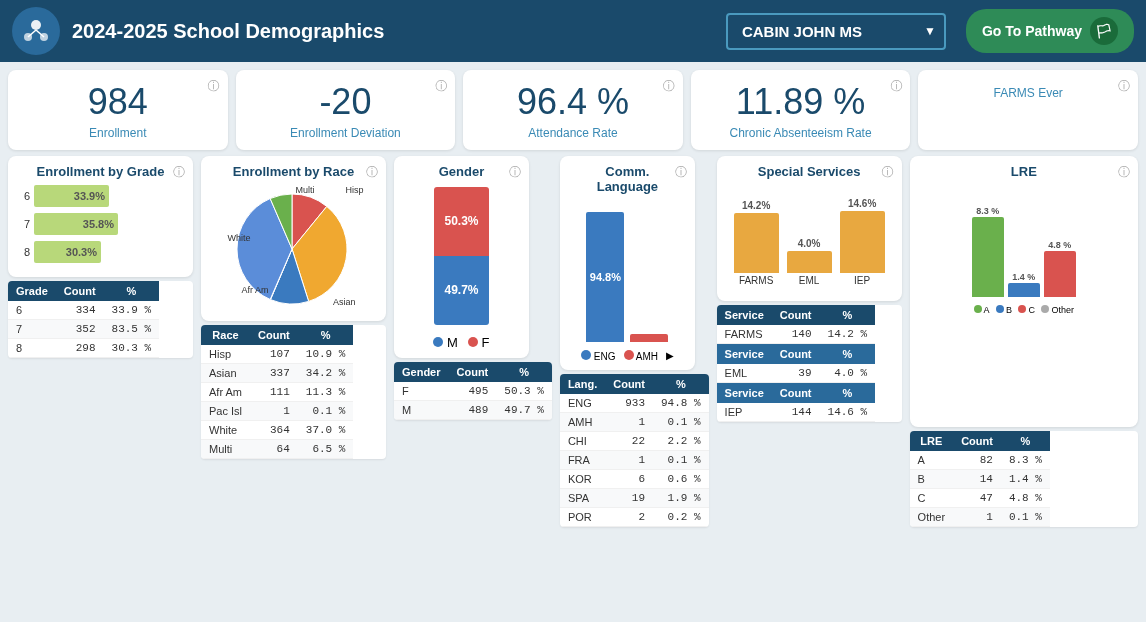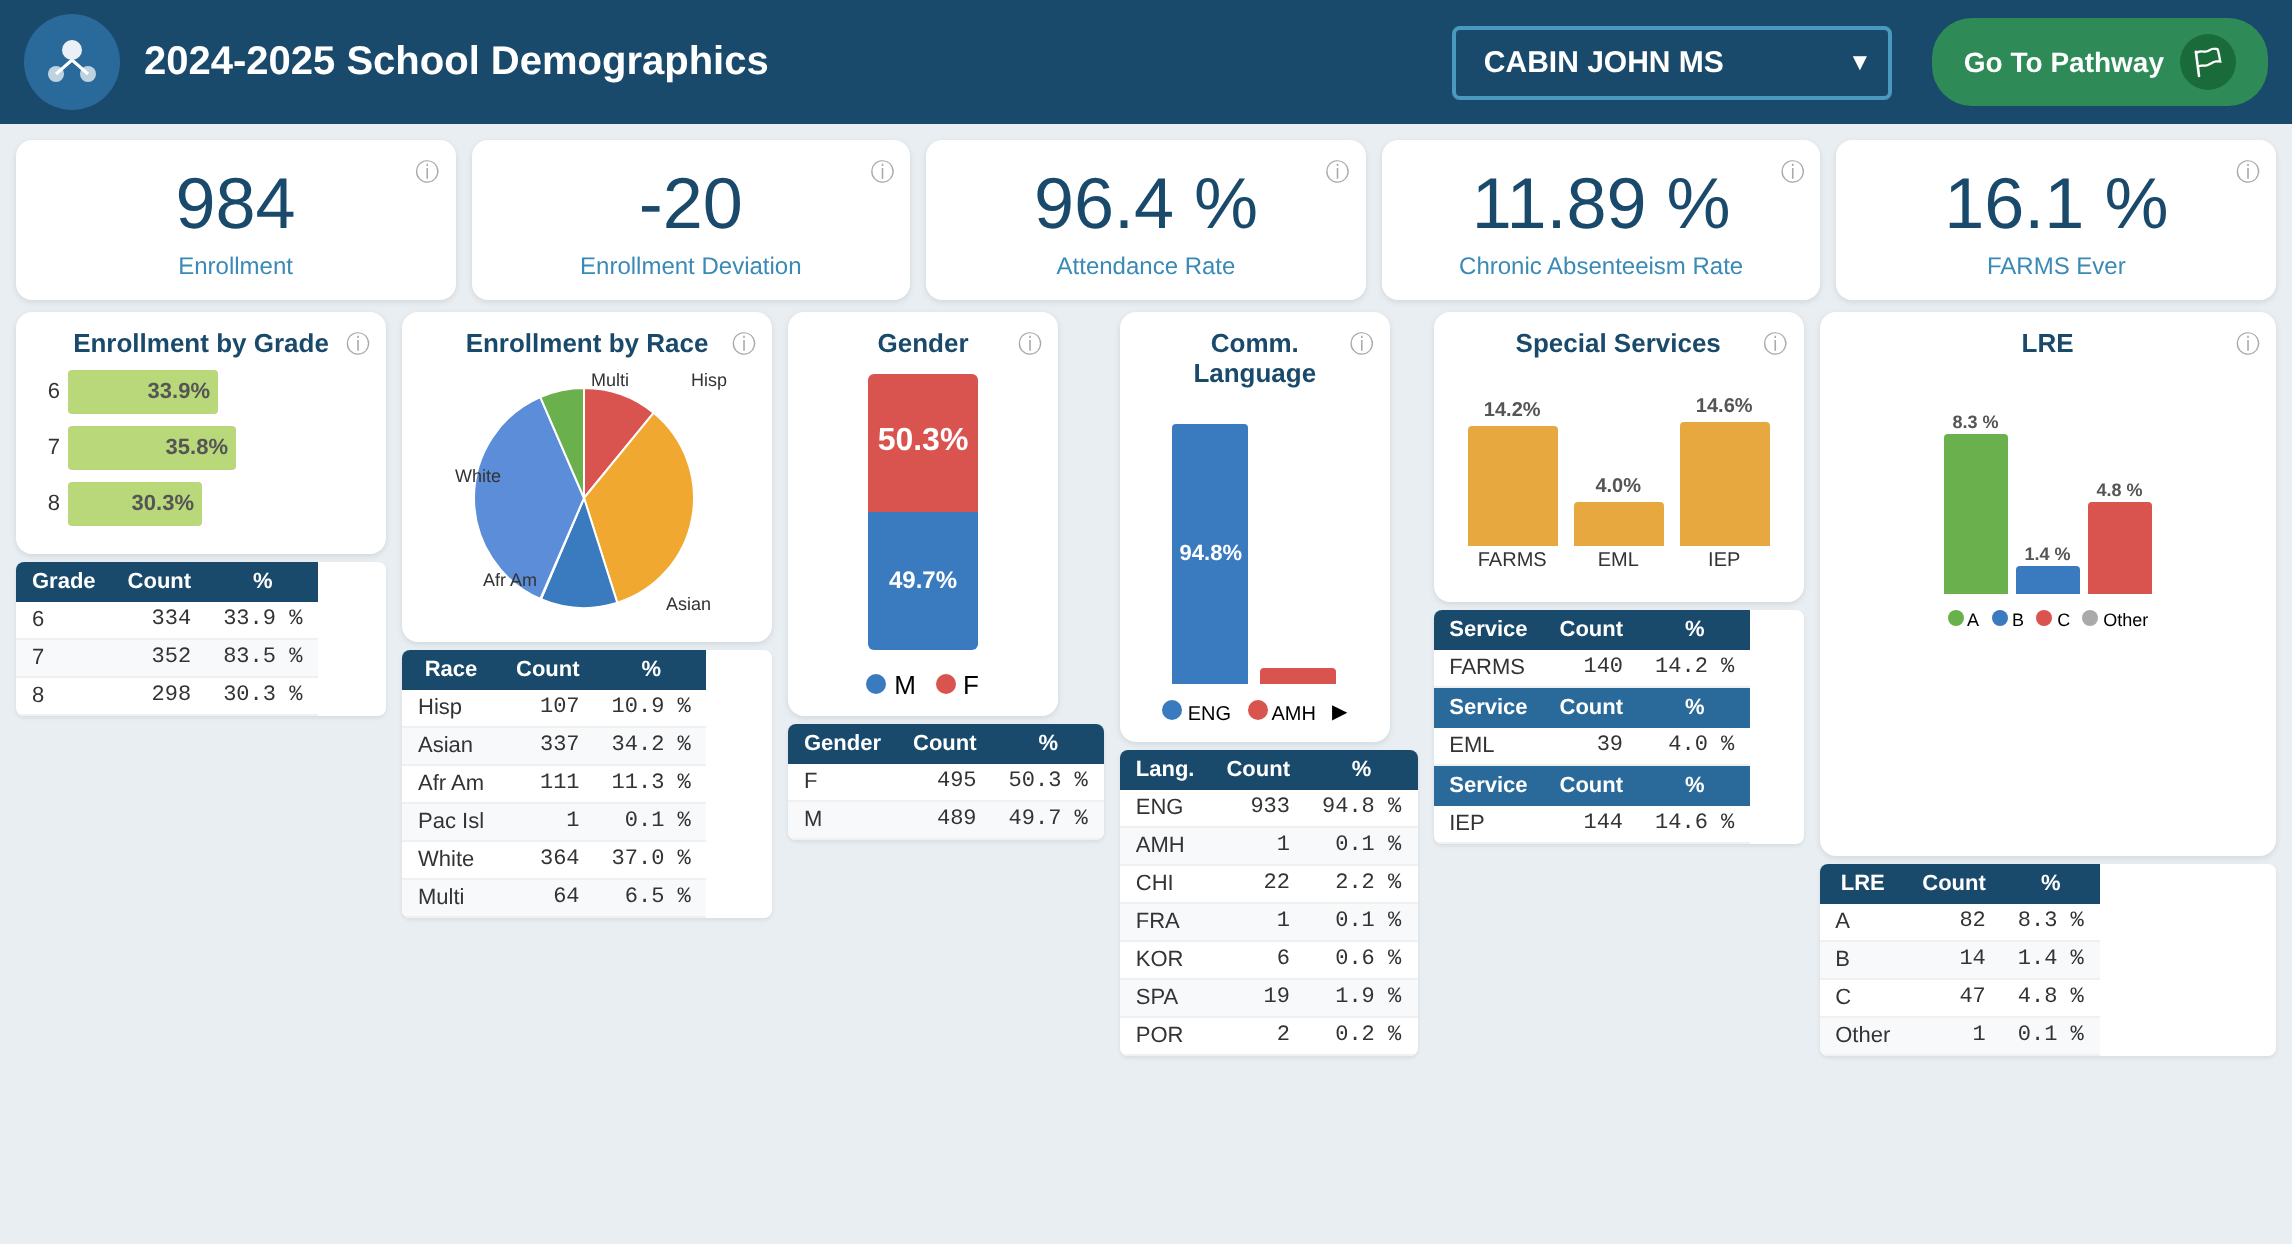--- a/index.html
+++ b/index.html
@@ -32,21 +32,21 @@
     .grade-bar { height: 22px; background: #b8d87a; border-radius: 2px; display: flex; align-items: center; justify-content: flex-end; padding-right: 4px; font-size: 11px; font-weight: 600; color: #555; padding-left: 30px; }
 
     
     .race-chart { width: 185px; }
     .pie-container { width: 140px; height: 130px; margin: 0 auto; position: relative; }
 
     
     .gender-chart { width: 135px; }
     .gender-bar-container { display: flex; justify-content: center; margin: 8px auto; width: 60px; height: 140px; position: relative; }
     .gender-stack { width: 55px; height: 138px; display: flex; flex-direction: column; border-radius: 3px; overflow: hidden; }
-    .gender-f { background: #d9534f; display: flex; align-items: center; justify-content: center; color: white; font-size: 16px; font-weight: 700; }
+    .gender-f { background: #d9534f; display: flex; align-items: center; justify-content: center; color: white; font-size: 12px; font-weight: 700; }
     .gender-m { background: #3a7abf; display: flex; align-items: center; justify-content: center; color: white; font-size: 12px; font-weight: 700; }
     .gender-legend { display: flex; gap: 10px; justify-content: center; margin-top: 4px; }
     .legend-dot { width: 10px; height: 10px; border-radius: 50%; display: inline-block; }
 
     
     .lang-chart { width: 135px; }
     .lang-bar-container { display: flex; justify-content: center; margin: 8px auto; gap: 6px; height: 140px; align-items: flex-end; }
     .lang-bar-wrap { display: flex; flex-direction: column; align-items: center; margin-top: 40px; }
     .lang-bar { width: 38px; border-radius: 2px 2px 0 0; display: flex; align-items: center; justify-content: center; color: white; font-size: 11px; font-weight: 700; }
     .lang-legend { display: flex; gap: 8px; justify-content: center; margin-top: 4px; font-size: 10px; }
@@ -116,21 +116,20 @@
     <div class="stat-value">96.4 %</div>
     <div class="stat-label">Attendance Rate</div>
   </div>
   <div class="stat-card">
     <span class="info-icon">ⓘ</span>
     <div class="stat-value">11.89 %</div>
     <div class="stat-label">Chronic Absenteeism Rate</div>
   </div>
   <div class="stat-card">
     <span class="info-icon">ⓘ</span>
-    <div class="stat-value">16.1 %</div>
     <div class="stat-label">FARMS Ever</div>
   </div>
 </div>
 
 <div style="display:flex; gap:8px; padding: 0 8px 6px 8px;">
 
   <div style="display:flex; flex-direction:column; gap:4px;">
     <div class="chart-card grade-chart">
       <span class="info-icon">ⓘ</span>
       <div class="chart-title">Enrollment by Grade</div>

